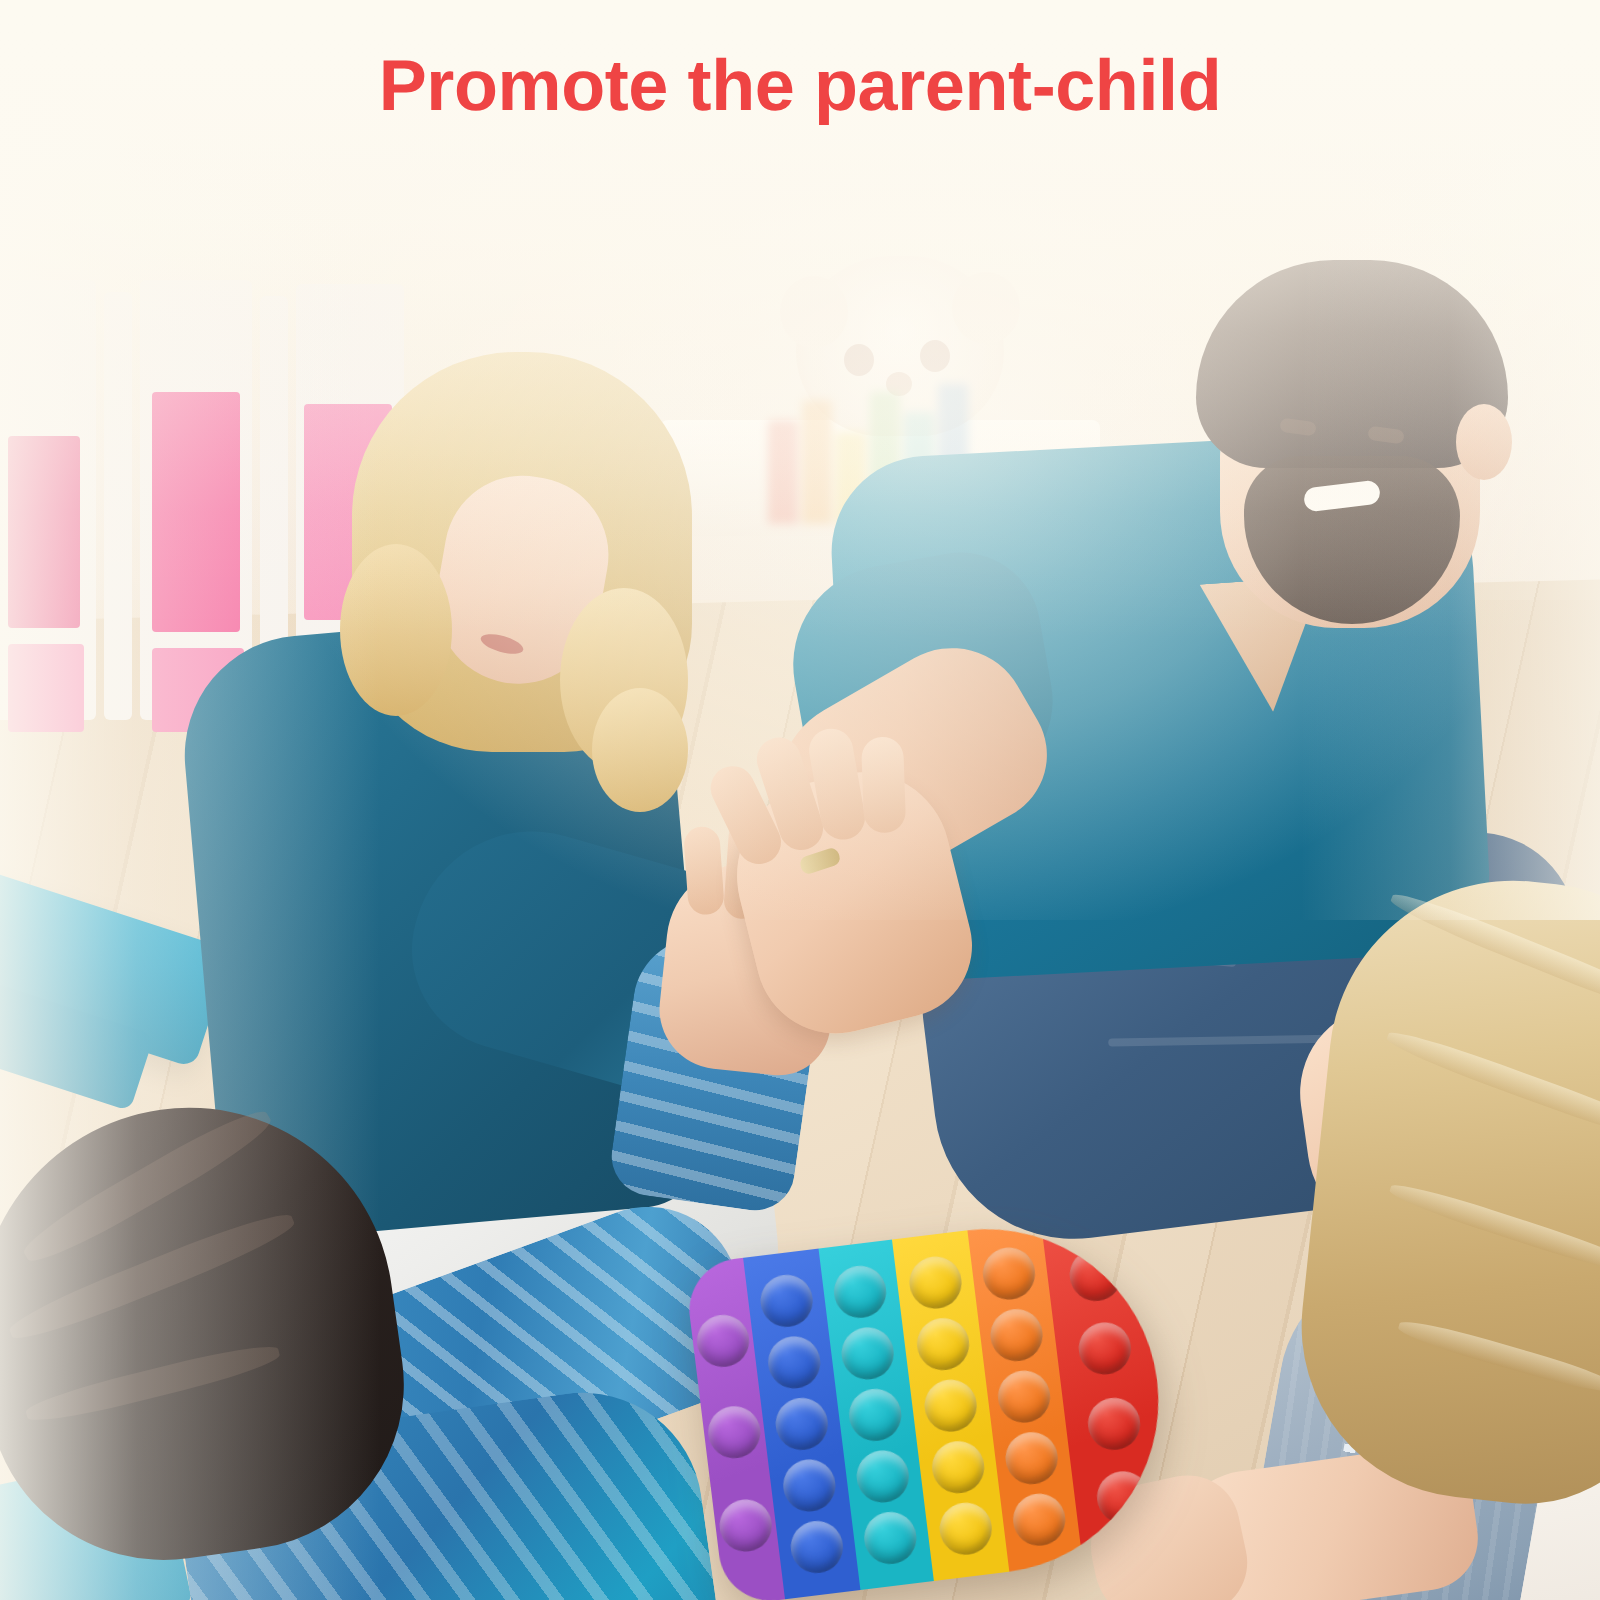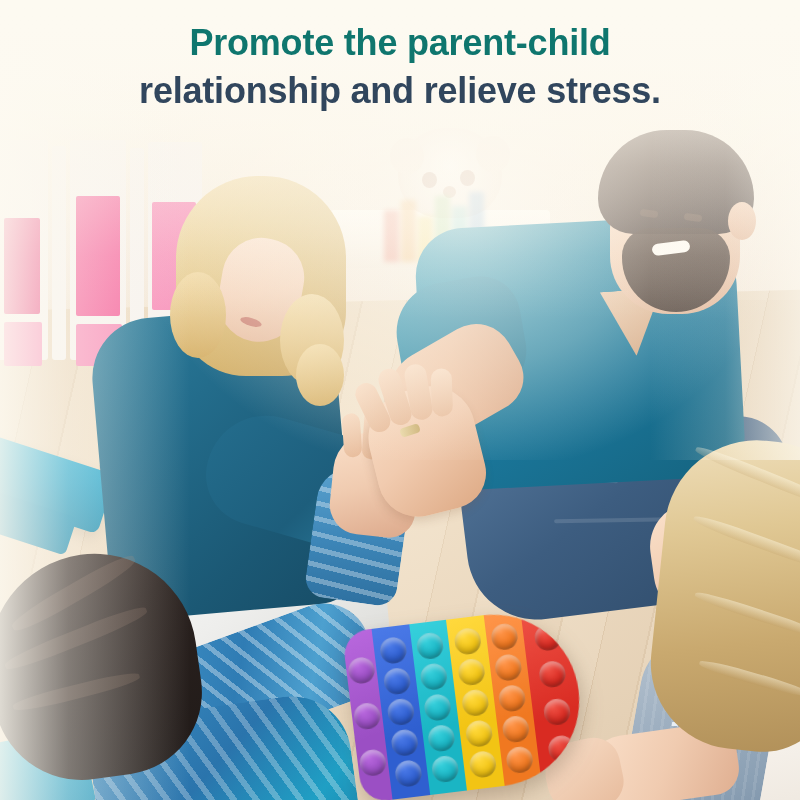--- a/index.html
+++ b/index.html
@@ -738,17 +738,16 @@
         </div>
     </div>
 
     <div class="sun-glow"></div>
     <div class="haze-top"></div>
     <div class="haze-left"></div>
     <div class="haze-right"></div>
   </div>
 
   <div class="headline">
-    <span class="headline-line" style="color: #0f766e; font-size: 36px;">Promote the parent-child</span>
-    <span class="headline-line" style="color: rgb(49, 70, 93); font-size: 36px;">relationship and relieve stress.</span>
+    <span class="headline-line" style="color: #ef4444; font-size: 36px;">Promote the parent-child</span>
   </div>
 
 </div>
 
 </body></html>

